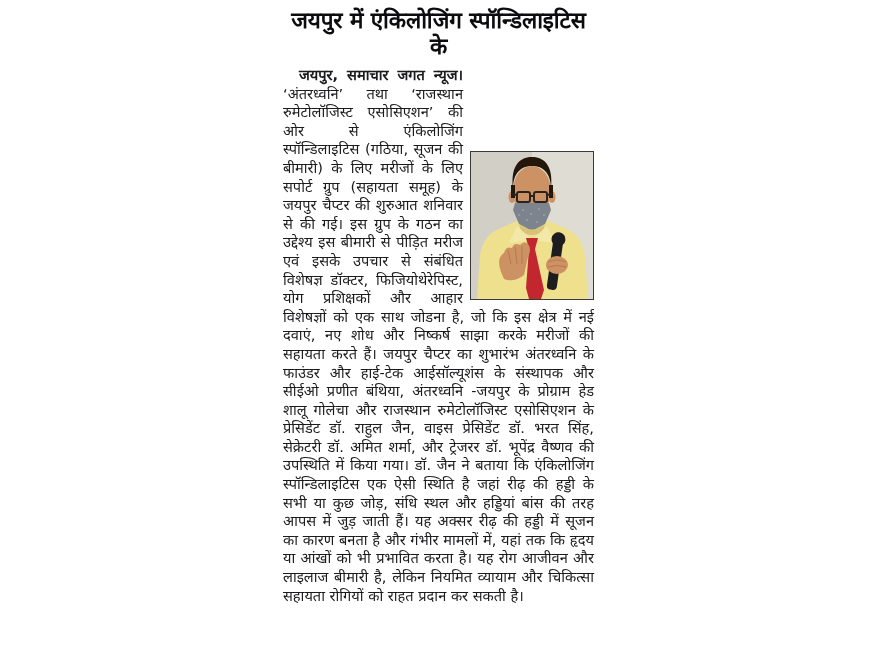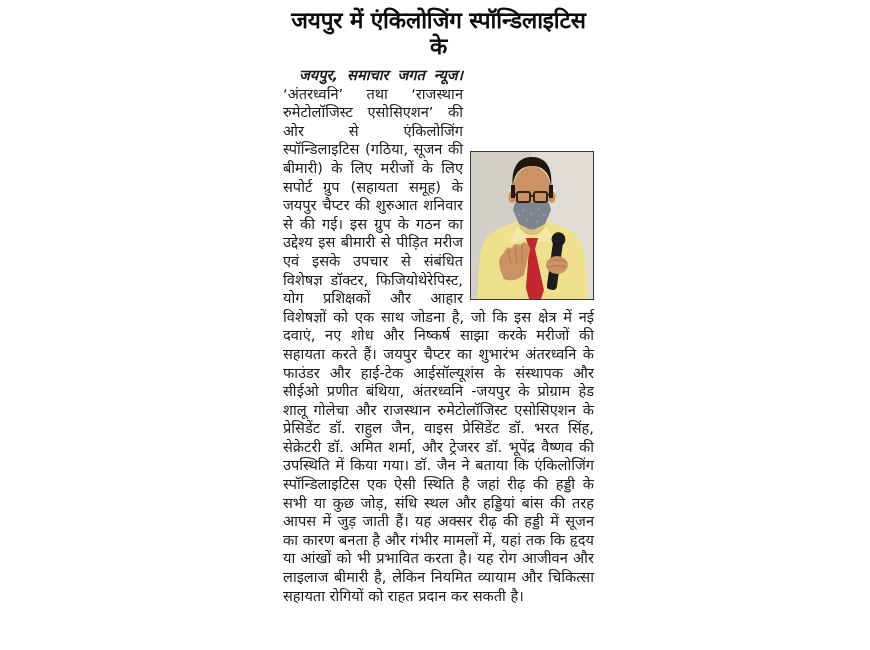--- a/index.html
+++ b/index.html
@@ -31,21 +31,21 @@
   }
   .article-body {
     text-align: justify;
     font-size: 14.6px;
     line-height: 18.6px;
   }
   .para {
     margin: 0;
     text-indent: 16px;
   }
-  .dateline { font-weight: 700; font-style: italic; }
+  .dateline { font-weight: 700; }
   .photo-float {
     float: right;
     width: 124px; height: 149px;
     margin: 85px 0 6px 7px;
     border: 1px solid #3c3a36;
     box-sizing: border-box;
     background: #d6d2c9;
   }
   .photo-float svg { display: block; width: 100%; height: 100%; }
 </style>

